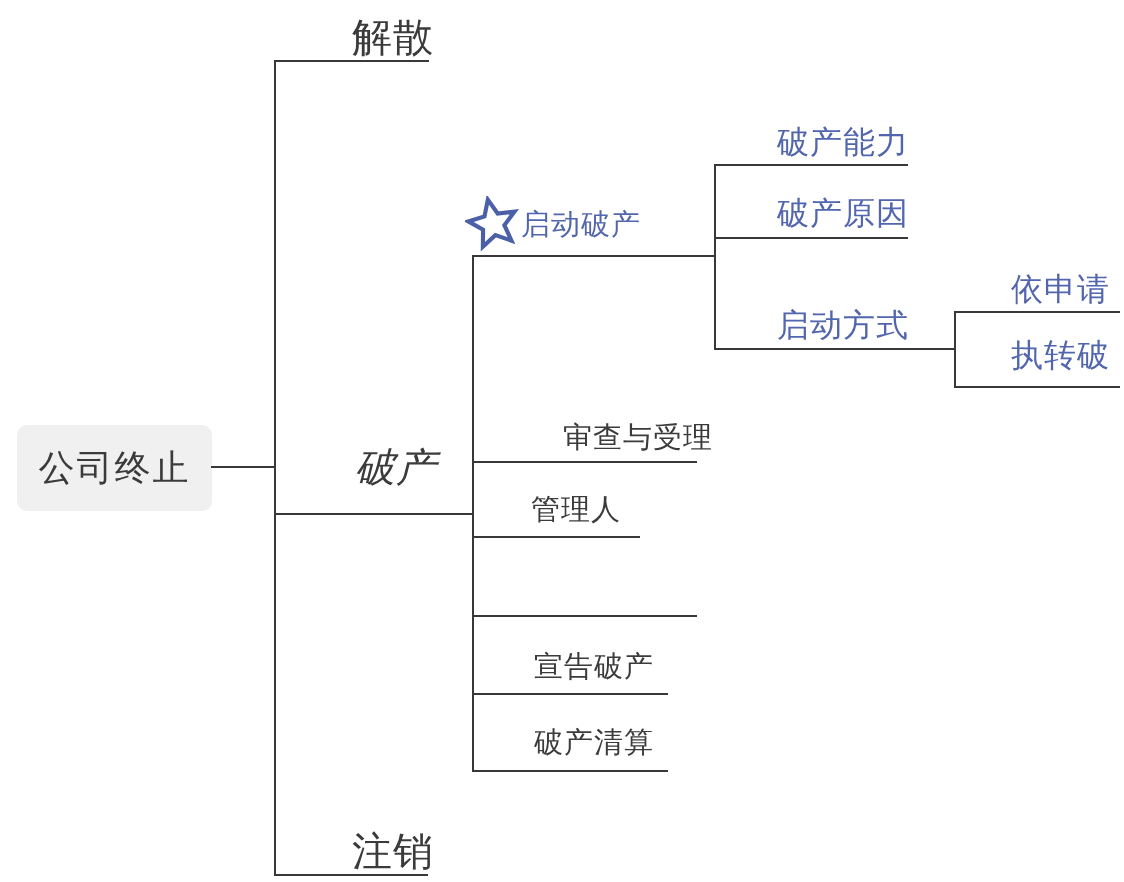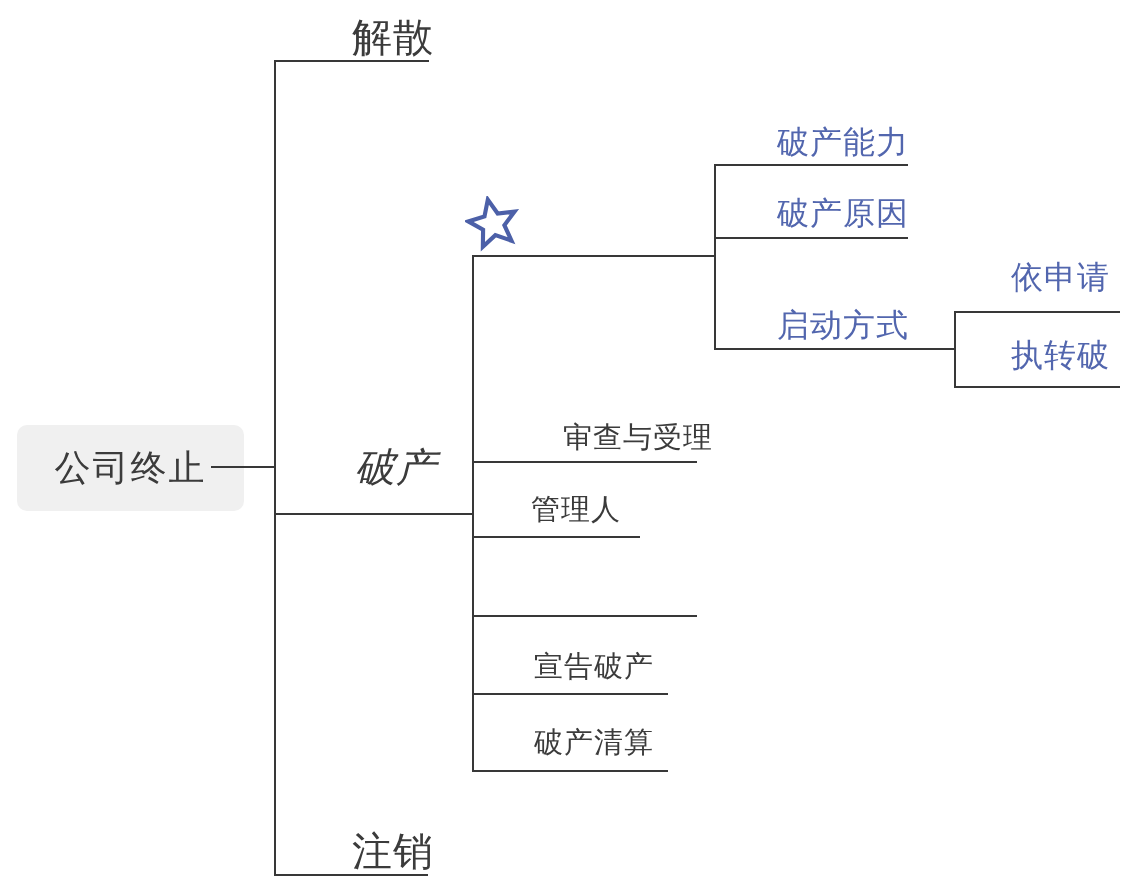--- a/index.html
+++ b/index.html
@@ -30,21 +30,21 @@
     cursor: default;
   }
   .lv1 { font-size: 40px; }
   .lv2 { font-size: 29px; }
   .lv3 { font-size: 32px; }
   .blue { color: var(--highlight, #5266ae); }
   #root-node {
     position: absolute;
     left: 17px;
     top: 425px;
-    width: 227px;
+    width: 195px;
     height: 86px;
     background: var(--root_bg, #f0f0f0);
     border-radius: 10px;
     display: flex;
     align-items: center;
     justify-content: center;
     font-size: 36px;
     color: var(--text, #3b3b3b);
     letter-spacing: 2px;
   }
@@ -74,20 +74,21 @@
   <div class="line h" style="left:274px; top:513px; width:200px;"></div>
 
   <div class="label lv1" style="left:352px; top:828px;">注销</div>
   <div class="line h" style="left:274px; top:874px; width:154px;"></div>
 
   <div class="line v" style="left:472px; top:255px; height:517px;"></div>
 
   <svg class="star" viewBox="0 0 54 54">
     <polygon points="27,3 33.5,18.1 49.8,19.6 37.5,30.4 41.1,46.4 27,38 12.9,46.4 16.5,30.4 4.2,19.6 20.5,18.1" transform="rotate(-12 27 27)" fill="none" stroke="#4c60a8" stroke-width="4" stroke-linejoin="miter"></polygon>
   </svg>
+  <div class="label lv2 blue" style="left:521px; top:208px;">启动破产</div>
   <div class="line h" style="left:472px; top:255px; width:244px;"></div>
 
   <div class="label lv2" style="left:563px; top:421px;">审查与受理</div>
   <div class="line h" style="left:472px; top:461px; width:225px;"></div>
 
   <div class="label lv2" style="left:531px; top:493px;">管理人</div>
   <div class="line h" style="left:472px; top:536px; width:168px;"></div>
 
   <div class="line h" style="left:472px; top:615px; width:225px;"></div>
 
@@ -103,19 +104,19 @@
   <div class="line h" style="left:714px; top:164px; width:194px;"></div>
 
   <div class="label lv3 blue" style="left:777px; top:195px;">破产原因</div>
   <div class="line h" style="left:714px; top:237px; width:194px;"></div>
 
   <div class="label lv3 blue" style="left:777px; top:307px;">启动方式</div>
   <div class="line h" style="left:714px; top:348px; width:242px;"></div>
 
   <div class="line v" style="left:954px; top:311px; height:77px;"></div>
 
-  <div class="label lv3 blue" style="left:1011px; top:262px;font-family:Liberation Mono, monospace;">依申请</div>
+  <div class="label lv3 blue" style="left:1011px; top:271px;">依申请</div>
   <div class="line h" style="left:954px; top:311px; width:166px;"></div>
 
   <div class="label lv3 blue" style="left:1011px; top:337px;">执转破</div>
   <div class="line h" style="left:954px; top:386px; width:166px;"></div>
 
 </div>
 
 </body></html>

